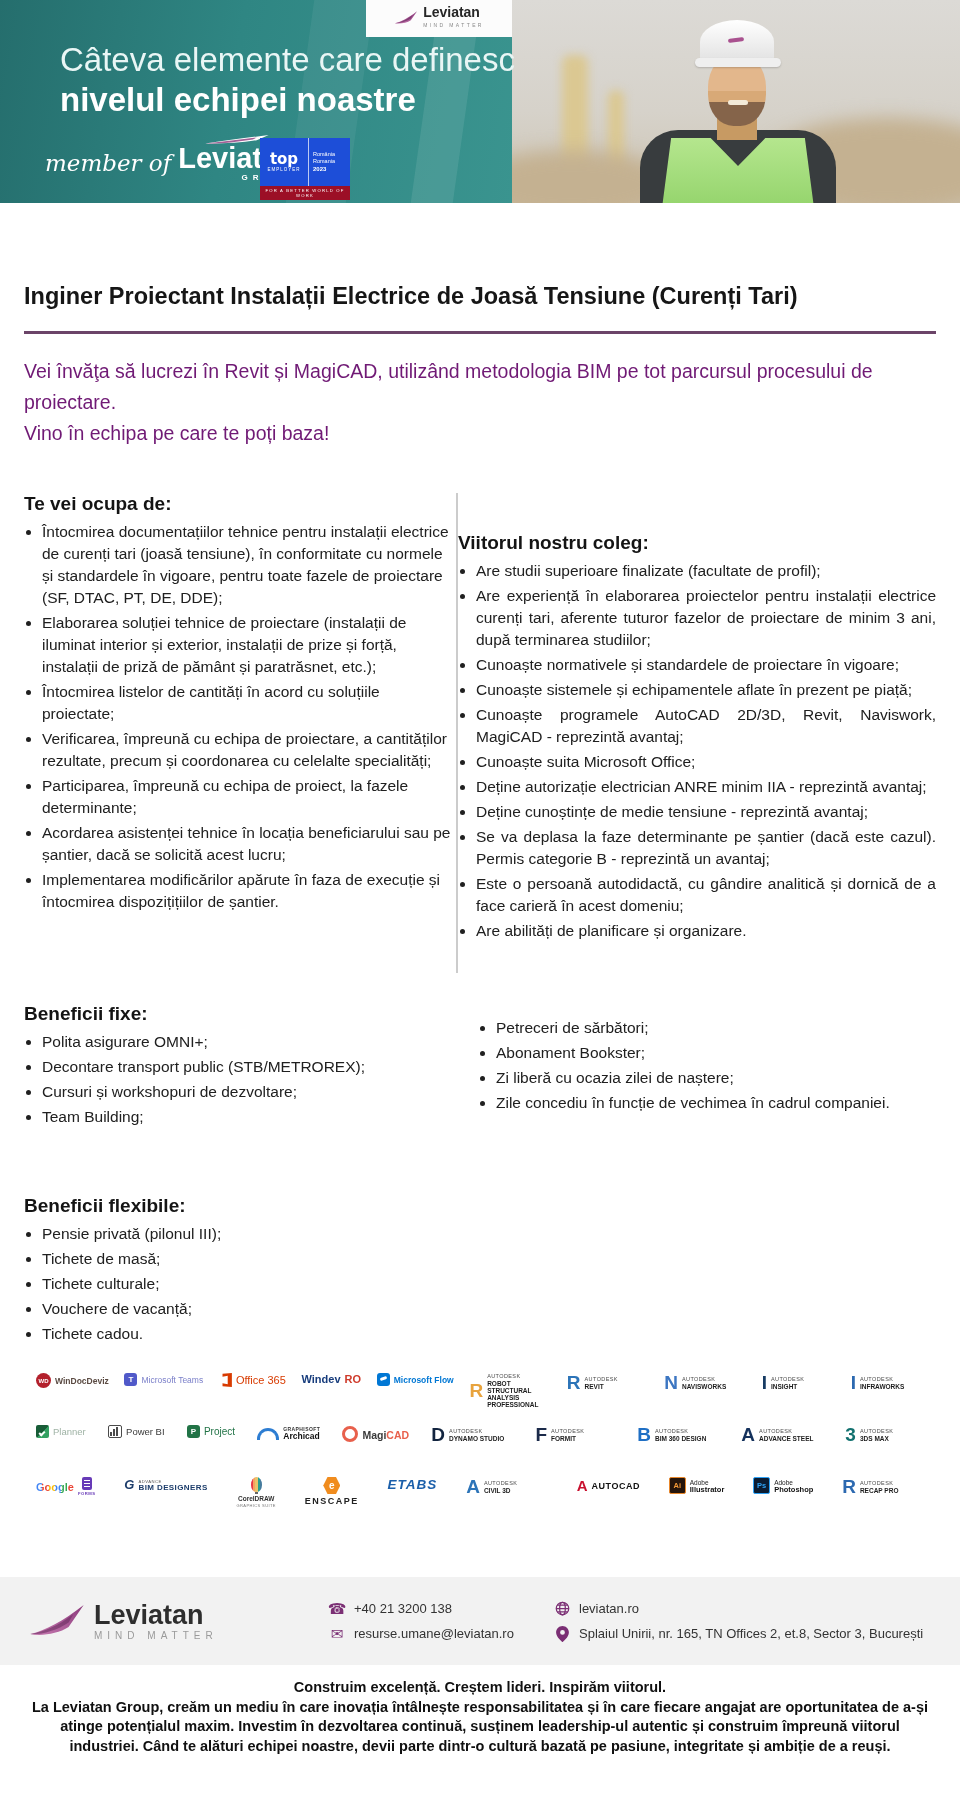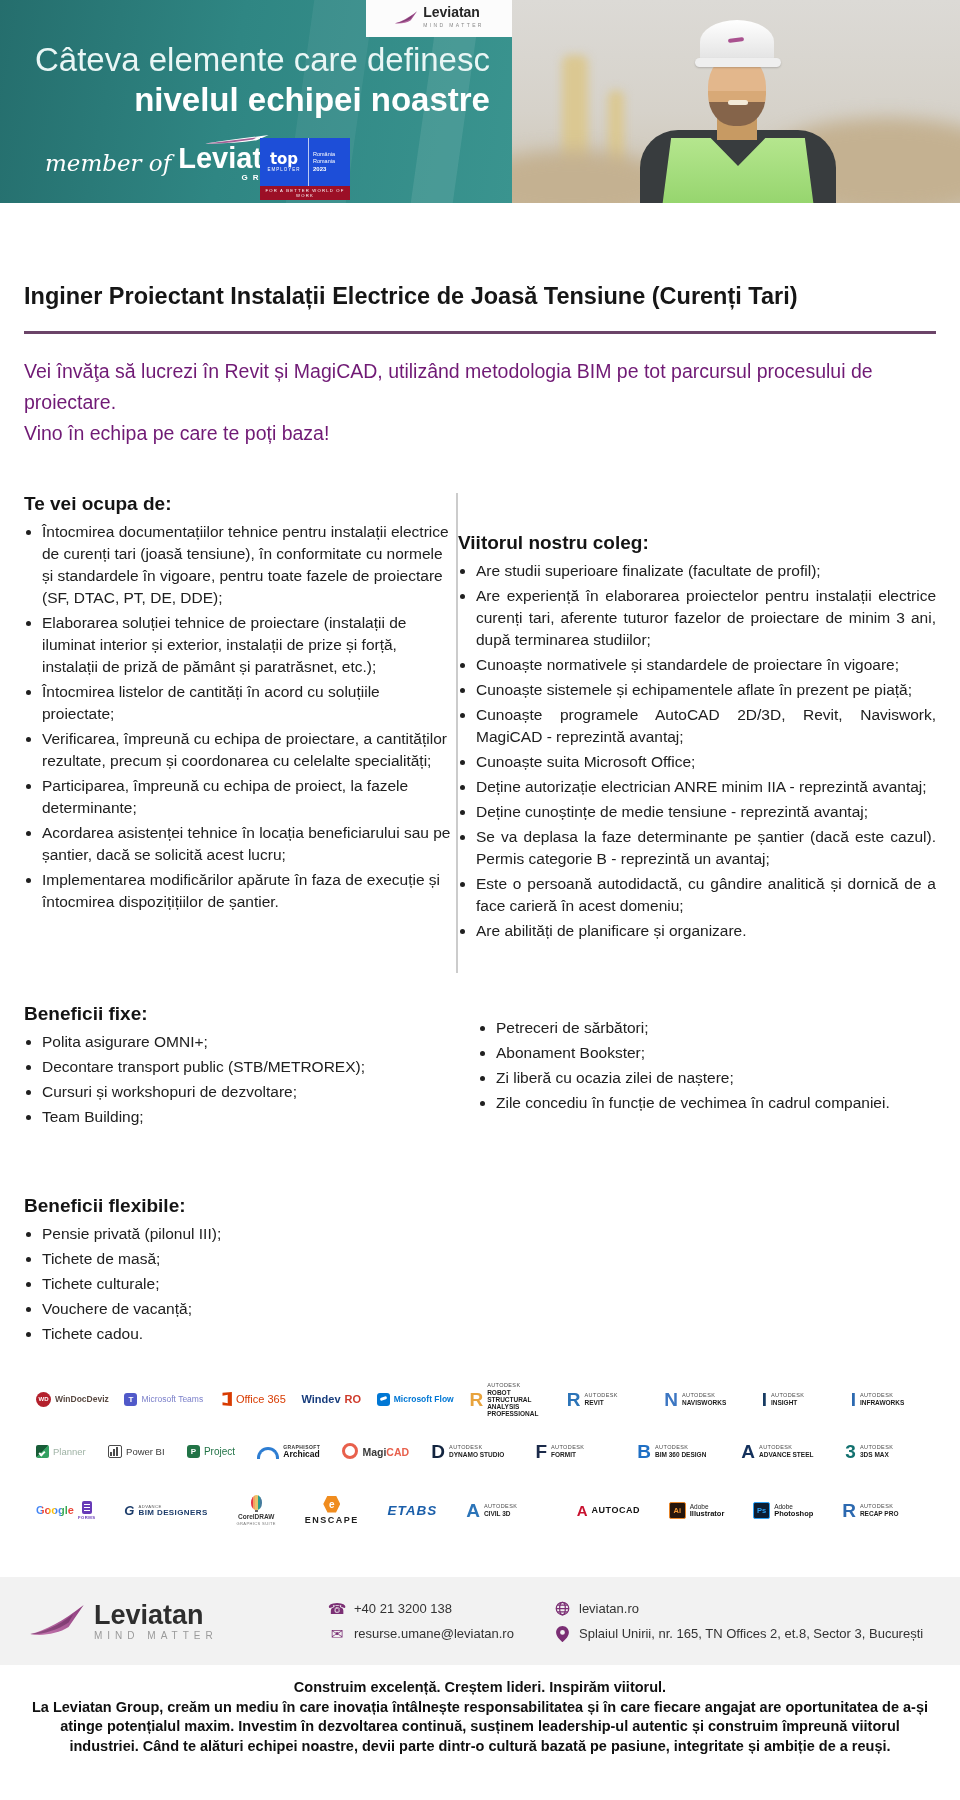--- a/index.html
+++ b/index.html
@@ -34,21 +34,21 @@
   .streak{position:absolute;top:0;height:100%;background:rgba(255,255,255,.06);transform:skewX(-8deg);}
   .s1{left:300px;width:60px;}
   .s2{left:425px;width:42px;background:rgba(255,255,255,.09);}
 
   .corner-logo{position:absolute;left:366px;top:0;width:146px;height:37px;background:#fcfcfc;
     display:flex;align-items:center;justify-content:center;gap:5px;z-index:4;}
   .clg-txt{display:flex;flex-direction:column;line-height:12px;}
   .clg-name{font-size:14px;font-weight:bold;color:#262626;}
   .clg-tag{font-size:5px;letter-spacing:2.4px;color:#8a8a8a;margin-top:1px;}
 
-  .headline{position:absolute;left:35px;top:40px;z-index:3;text-align:right;}
+  .headline{position:absolute;left:60px;top:40px;z-index:3;}
   .hl1{font-size:33px;font-weight:400;color:#e9f6f5;line-height:40px;}
   .hl2{font-size:33px;font-weight:bold;color:#ffffff;line-height:40px;}
 
   .memberof{position:absolute;left:45px;top:131px;display:flex;align-items:flex-end;gap:7px;z-index:3;}
   .m-script{font-family:"DejaVu Serif",serif;font-style:italic;font-size:23px;color:#fff;line-height:20px;padding-bottom:9px;}
   .m-stack{display:flex;flex-direction:column;align-items:flex-end;}
   .m-swoosh{margin-bottom:-4px;margin-right:26px;}
   .m-name{font-size:29px;font-weight:bold;color:#fff;line-height:27px;}
   .m-group{font-size:8px;font-weight:bold;letter-spacing:5px;color:#fff;margin-top:1px;}
 
@@ -79,21 +79,21 @@
   .justify li{text-align:justify;}
 
   
   .benefits{display:flex;padding:0 24px;margin-top:30px;}
   .bf-left{width:430px;flex:none;}
   .bf-right{flex:1;padding-left:24px;padding-top:8px;}
   .bflex{padding:0 24px;margin-top:64px;}
 
   
   .tools{margin:28px 36px 0;}
-  .trow{display:flex;align-items:center;justify-content:space-between;height:52px;}
+  .trow{display:flex;align-items:flex-start;justify-content:space-between;height:52px;}
   .trow3{height:66px;}
   .tool{display:flex;align-items:center;gap:4px;}
 
   .wd-mark{width:15px;height:15px;border-radius:50%;background:#b3202c;color:#fff;font-size:6px;font-weight:bold;
     display:flex;align-items:center;justify-content:center;flex:none;}
   .wd-label{font-size:8.5px;font-weight:bold;color:#5a4a42;}
   .teams-mark{width:13px;height:13px;border-radius:3px;background:#5059c9;color:#fff;font-size:8px;font-weight:bold;
     display:flex;align-items:center;justify-content:center;flex:none;}
   .teams-label{font-size:8.5px;font-weight:normal;color:#7a7fc9;}
   .off-mark{width:13px;height:14px;background:#d83b01;flex:none;

